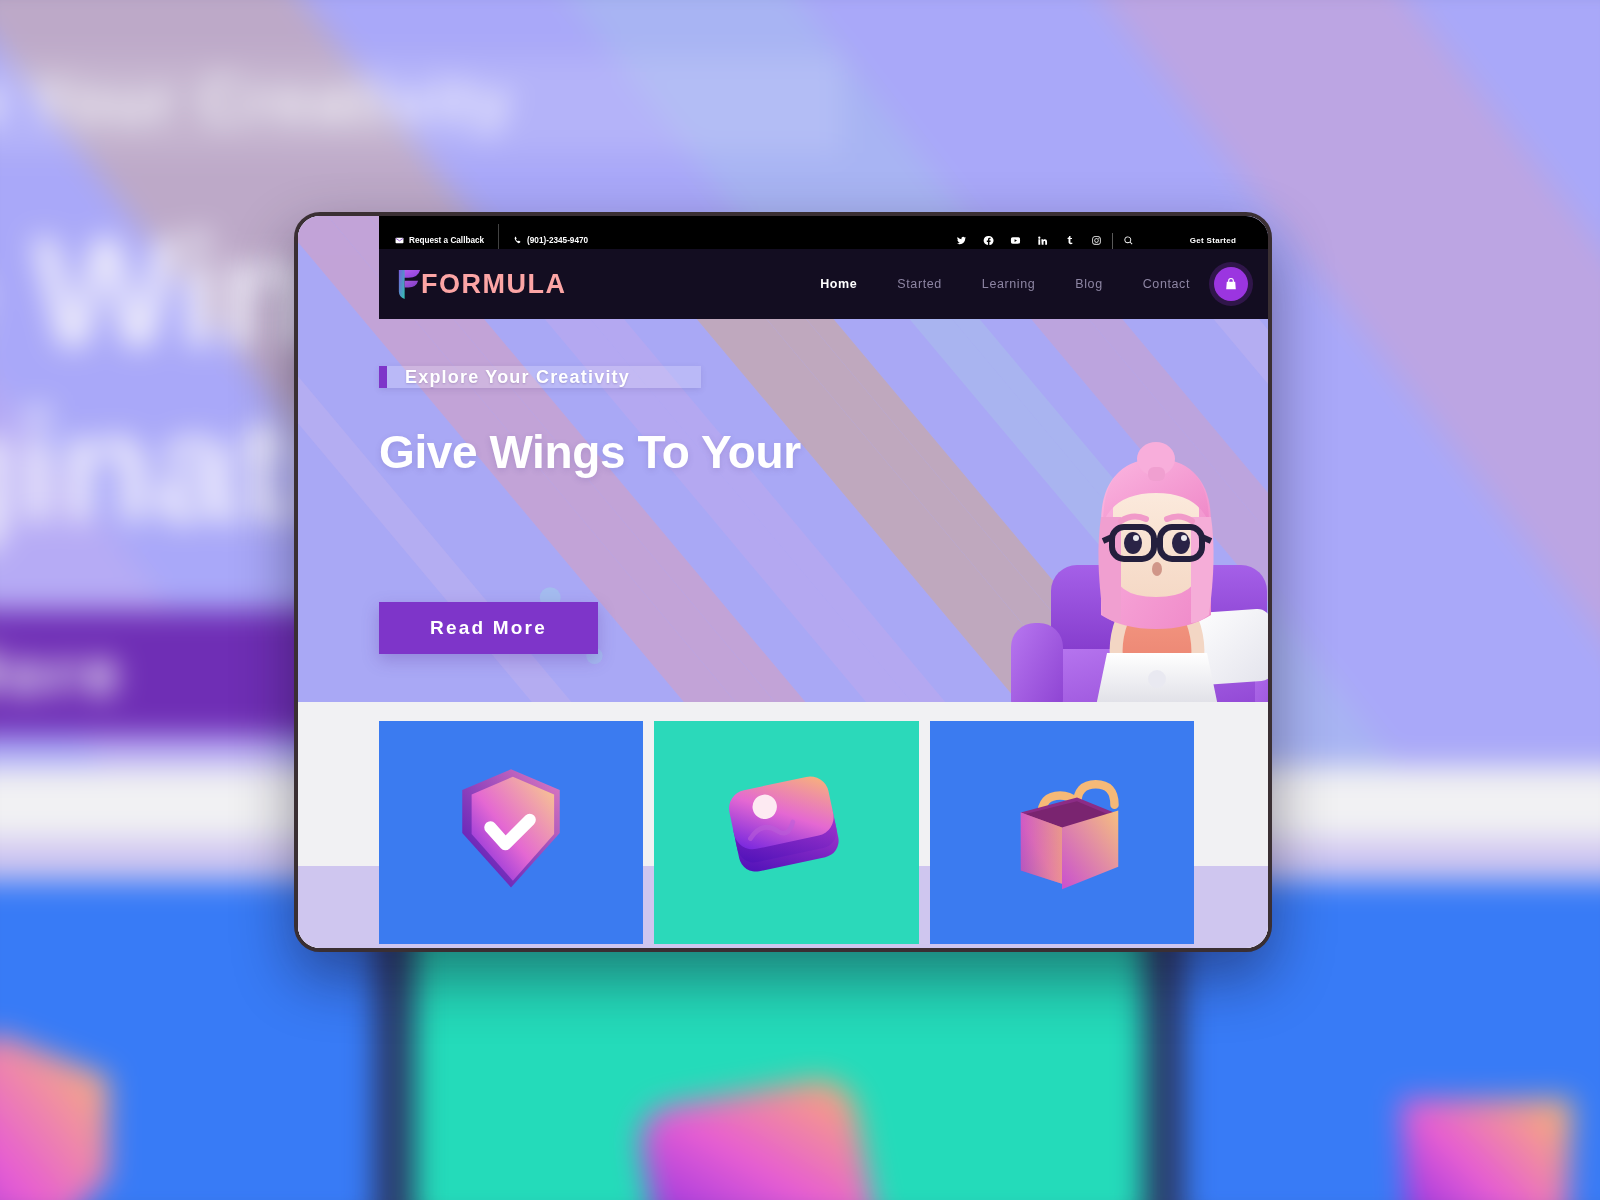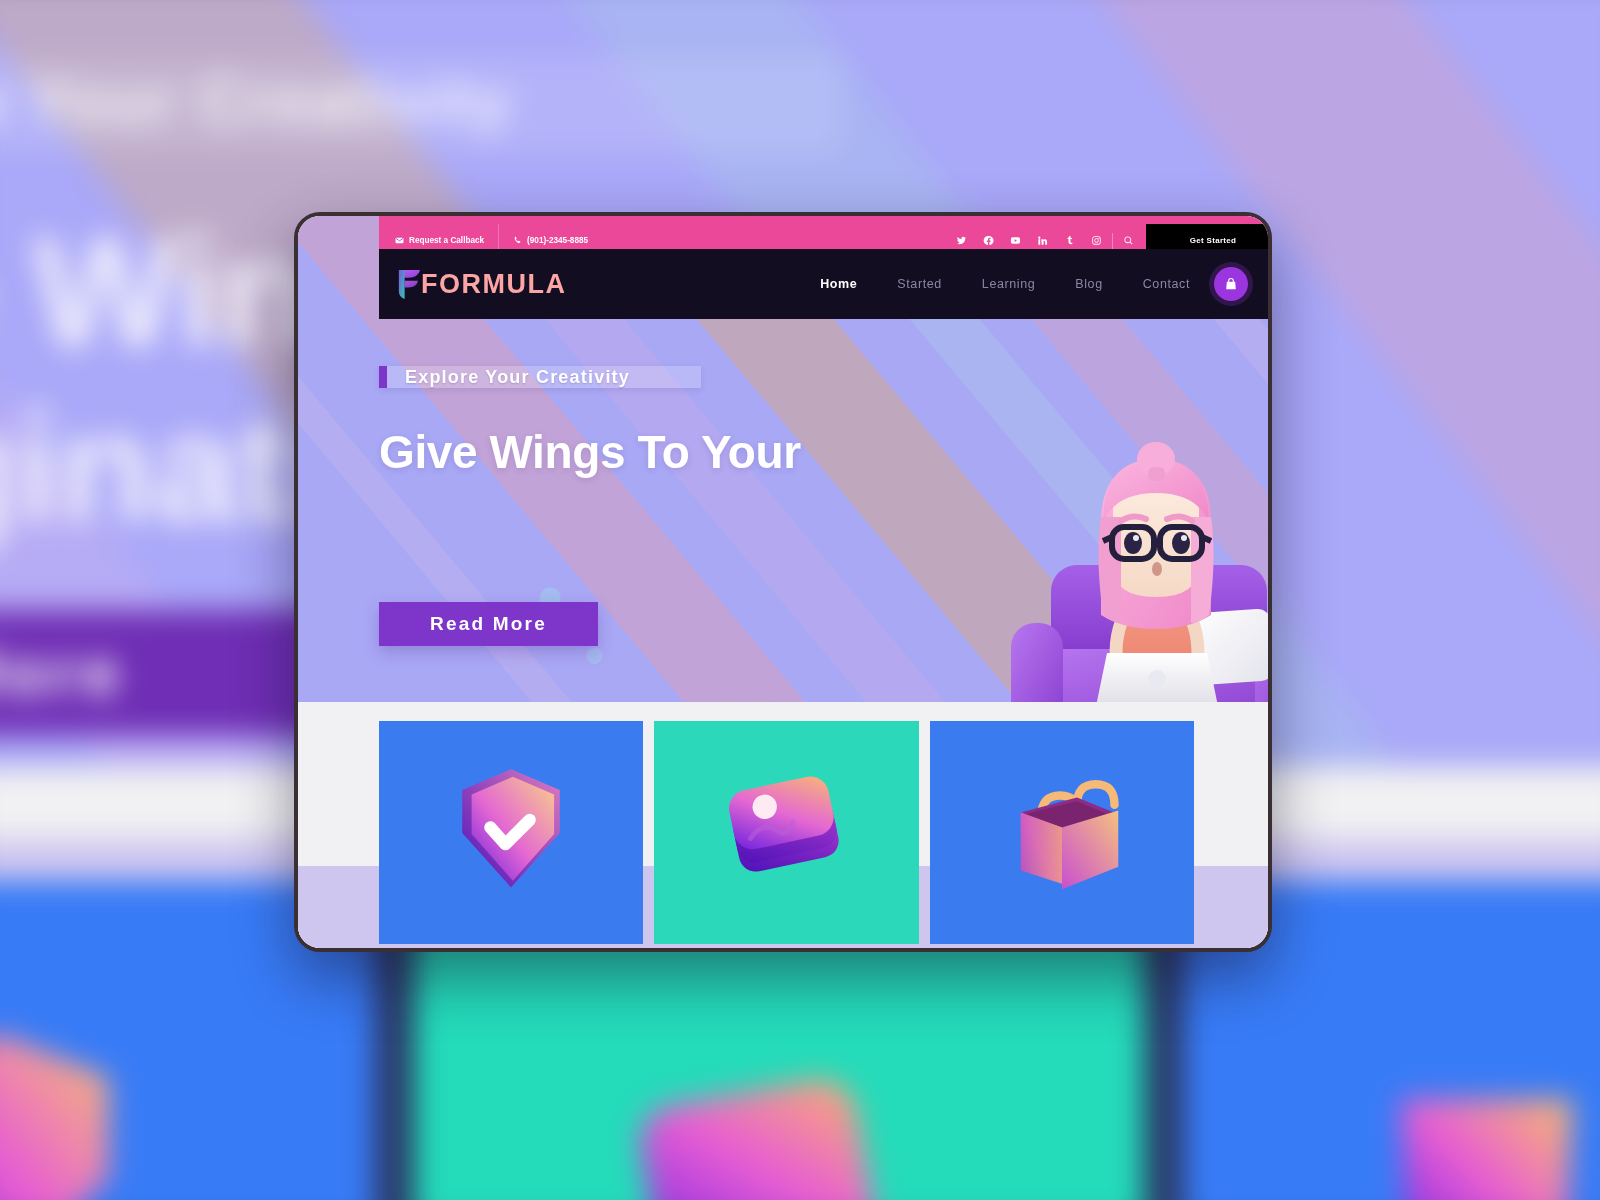--- a/index.html
+++ b/index.html
@@ -64,21 +64,21 @@
     border:4px solid #3a2f33;
     background:#cfc6ef;
     overflow:hidden;
     box-shadow:0 26px 60px rgba(20,14,40,.45);
   }
   #screen { position:absolute; inset:0; overflow:hidden; background:#efeff1; }
 
   
   .topbar {
     position:absolute; left:81px; top:0; right:0; height:49px;
-    background:#ec4899;
+    background:#000000;
     display:flex; align-items:center;justify-content:space-between;
   }
   .tb-left { display:flex; align-items:center; height:100%; }
   .tb-item {
     display:flex; align-items:center; gap:5px;
     color:#fff; font-size:8.2px; font-weight:600;
     padding:0 14px; height:100%;
   }
   .tb-item:first-child { padding-left:16px; }
   .tb-sep { width:1px; height:33px; background:rgba(255,255,255,.26); }
@@ -146,21 +146,21 @@
   .hero-h1 {
     position:absolute; left:0; top:103px;
     font-size:46px; line-height:1.32; font-weight:700;
     color:#fff; letter-spacing:-.4px;
     text-shadow:0 2px 6px rgba(80,60,140,.18);
     max-width:520px;
     text-align:right;
   }
   .readmore {
     position:absolute; left:0; top:283px;
-    width:219px; height:44px; background:#7e35c9;
+    width:219px; height:52px; background:#7e35c9;
     display:flex; align-items:center; justify-content:center;
     color:#fff; font-size:19px; font-weight:700; letter-spacing:2.2px;
     box-shadow:0 6px 16px rgba(80,30,140,.25);
   }
 
   
   .illus { position:absolute; left:576px; top:118px; width:400px; height:350px; }
 
   
   .lowerband { position:absolute; left:0; right:0; top:486px; bottom:0; background:#f1f1f3; }
@@ -485,21 +485,21 @@
               <rect x="1" y="3" width="14" height="10" rx="1.4"></rect>
             <path d="M1.6 4.2 8 8.6l6.4-4.4" stroke="#7e35c9" stroke-width="1.4" fill="none"></path>
           </svg>
           <span>Request a Callback</span>
         </div>
         <div class="tb-sep"></div>
         <div class="tb-item">
           <svg class="tb-ico" viewBox="0 0 16 16">
             <path d="M3.3 1.8c.7-.6 1.6-.4 2 .4l.9 1.7c.3.6.2 1.2-.3 1.6l-.7.6c.6 1.5 1.8 2.7 3.3 3.3l.6-.7c.4-.5 1-.6 1.6-.3l1.7.9c.8.4 1 1.3.4 2l-.9.9c-.5.5-1.2.7-1.9.5C6.9 11.6 4.4 9.1 3 5.1c-.2-.7 0-1.4.5-1.9z"></path>
           </svg>
-          <span>(901)-2345-8885</span>
+          <span>(901)-2345-9470</span>
         </div>
       </div>
 
       <div class="tb-right">
         <div class="socials">
           <a class="soc" title="Twitter">
             <svg viewBox="0 0 24 24">
                 <path d="M22 5.9c-.7.3-1.5.5-2.3.6.8-.5 1.4-1.3 1.7-2.2-.8.5-1.7.8-2.6 1a4.1 4.1 0 0 0-7 3.7A11.6 11.6 0 0 1 3.4 4.6a4.1 4.1 0 0 0 1.3 5.5c-.7 0-1.3-.2-1.8-.5 0 2 1.4 3.7 3.3 4.1-.6.2-1.2.2-1.8.1a4.1 4.1 0 0 0 3.8 2.9A8.3 8.3 0 0 1 2 18.4 11.6 11.6 0 0 0 8.3 20c7.5 0 11.7-6.3 11.7-11.8v-.5c.8-.6 1.5-1.4 2-2.2z"></path>
               </svg>
           </a>

